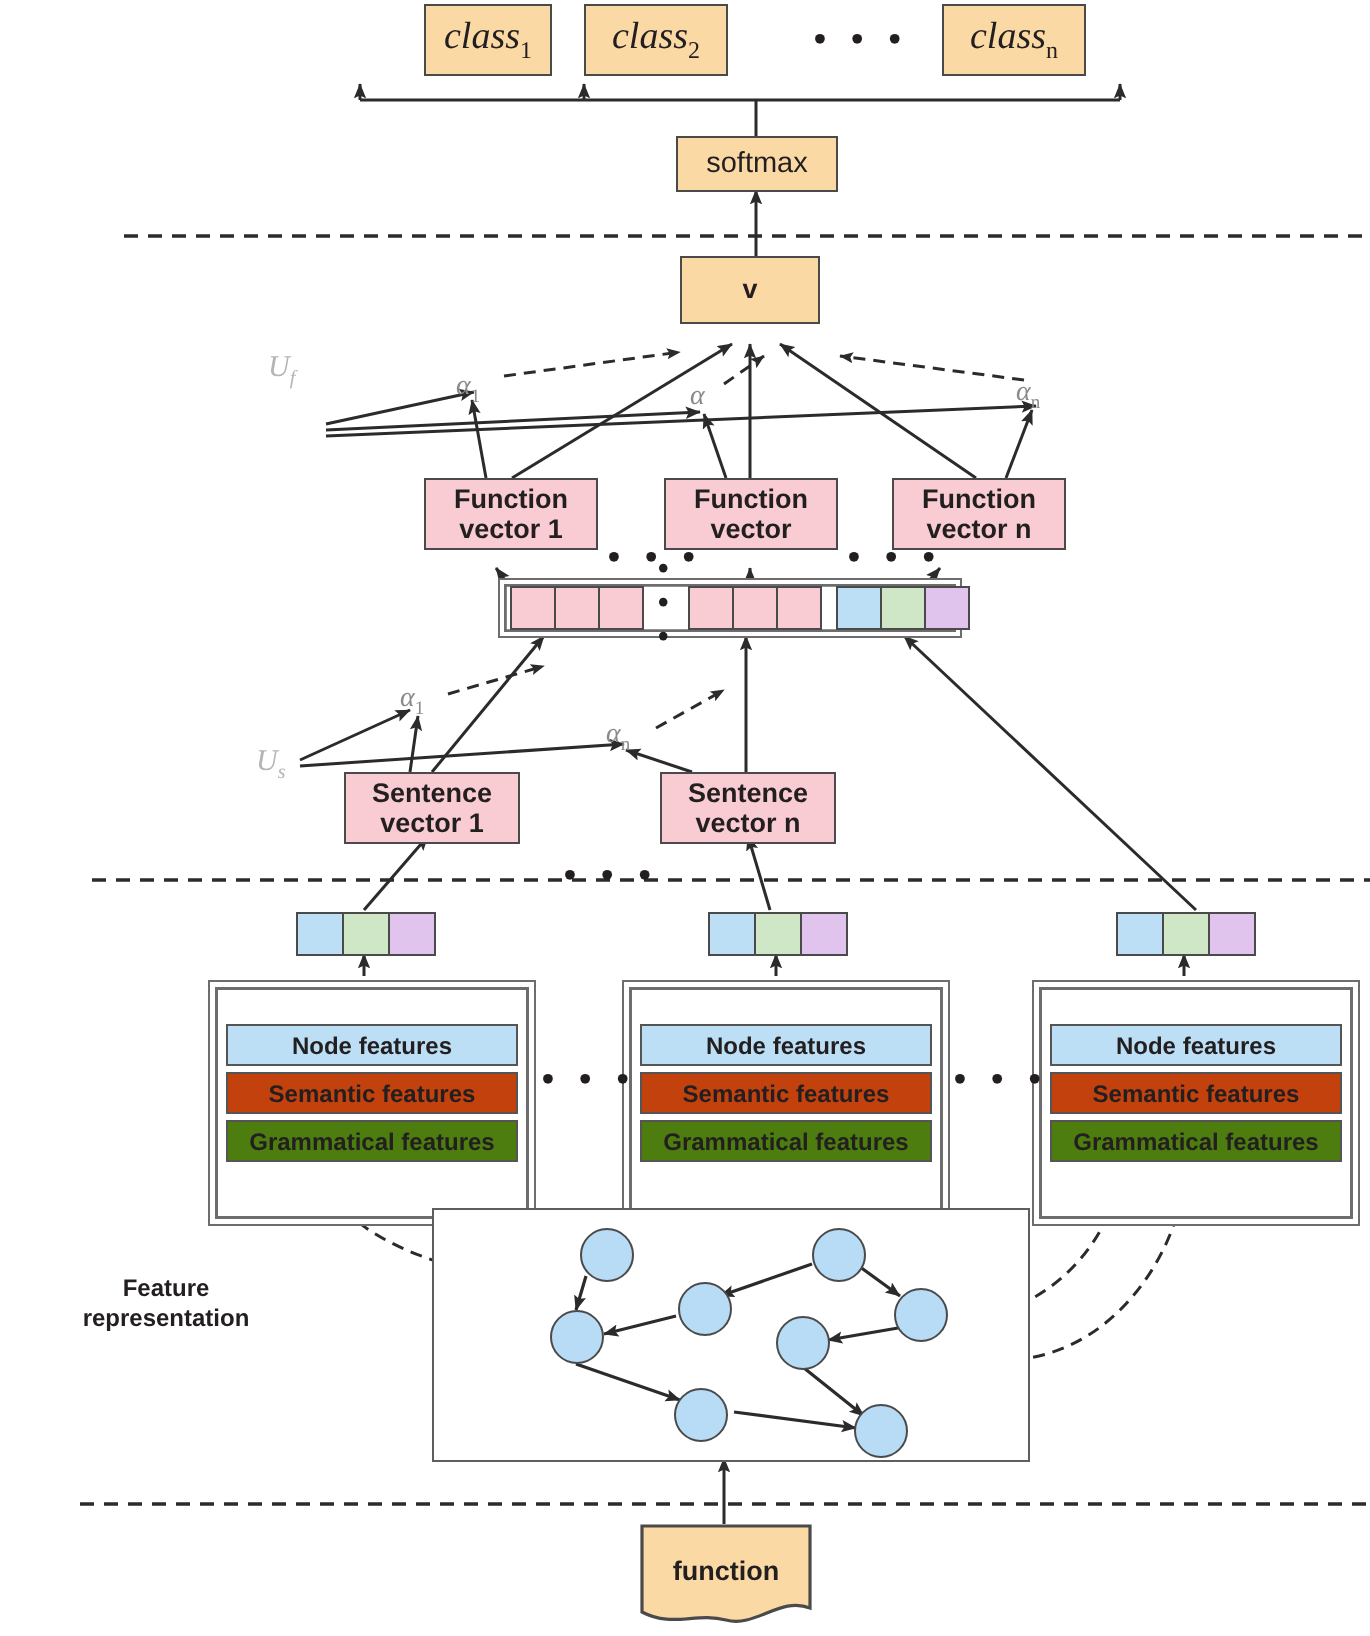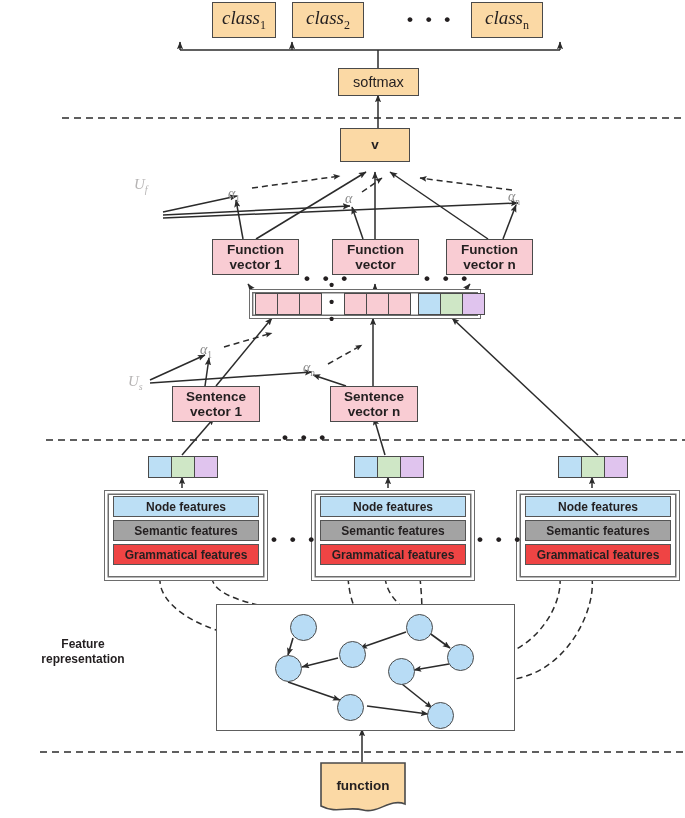--- a/index.html
+++ b/index.html
@@ -32,30 +32,30 @@
   
   .pinkbox{
     background:#f9ccd3;border:1.7px solid #4a4a4a;
     font-size:13.5px;font-weight:bold;
   }
 
   
   .featpanel{
     background:#ffffff;border:1.6px solid #6d6d6d;
     box-shadow:inset 0 0 0 2.5px #ffffff, inset 0 0 0 4px #6d6d6d;
-    display:block;padding:2px 5px;
+    display:block;padding:18px 5px;
   }
   .featrow{
     height:21px;margin:3px 3px;border:1.3px solid #555;
     display:flex;align-items:center;justify-content:center;
     font-size:12px;font-weight:bold;box-sizing:border-box;
   }
   .f-node{background:#bcdff5;}
-  .f-sem{background:#a3a3a3;}
-  .f-gram{background:#ef4444;}
+  .f-sem{background:#c2410c;}
+  .f-gram{background:#4d7c0f;}
 
   
   .chip{position:absolute;display:flex;border:1.5px solid #4a4a4a;box-sizing:border-box;}
   .chip i{display:block;width:22px;height:20px;border-right:1.4px solid #4a4a4a;}
   .chip i:last-child{border-right:none;}
   .c-blue{background:#bcdff5;}
   .c-green{background:#cfe7c6;}
   .c-purple{background:#e0c4ee;}
 
   

